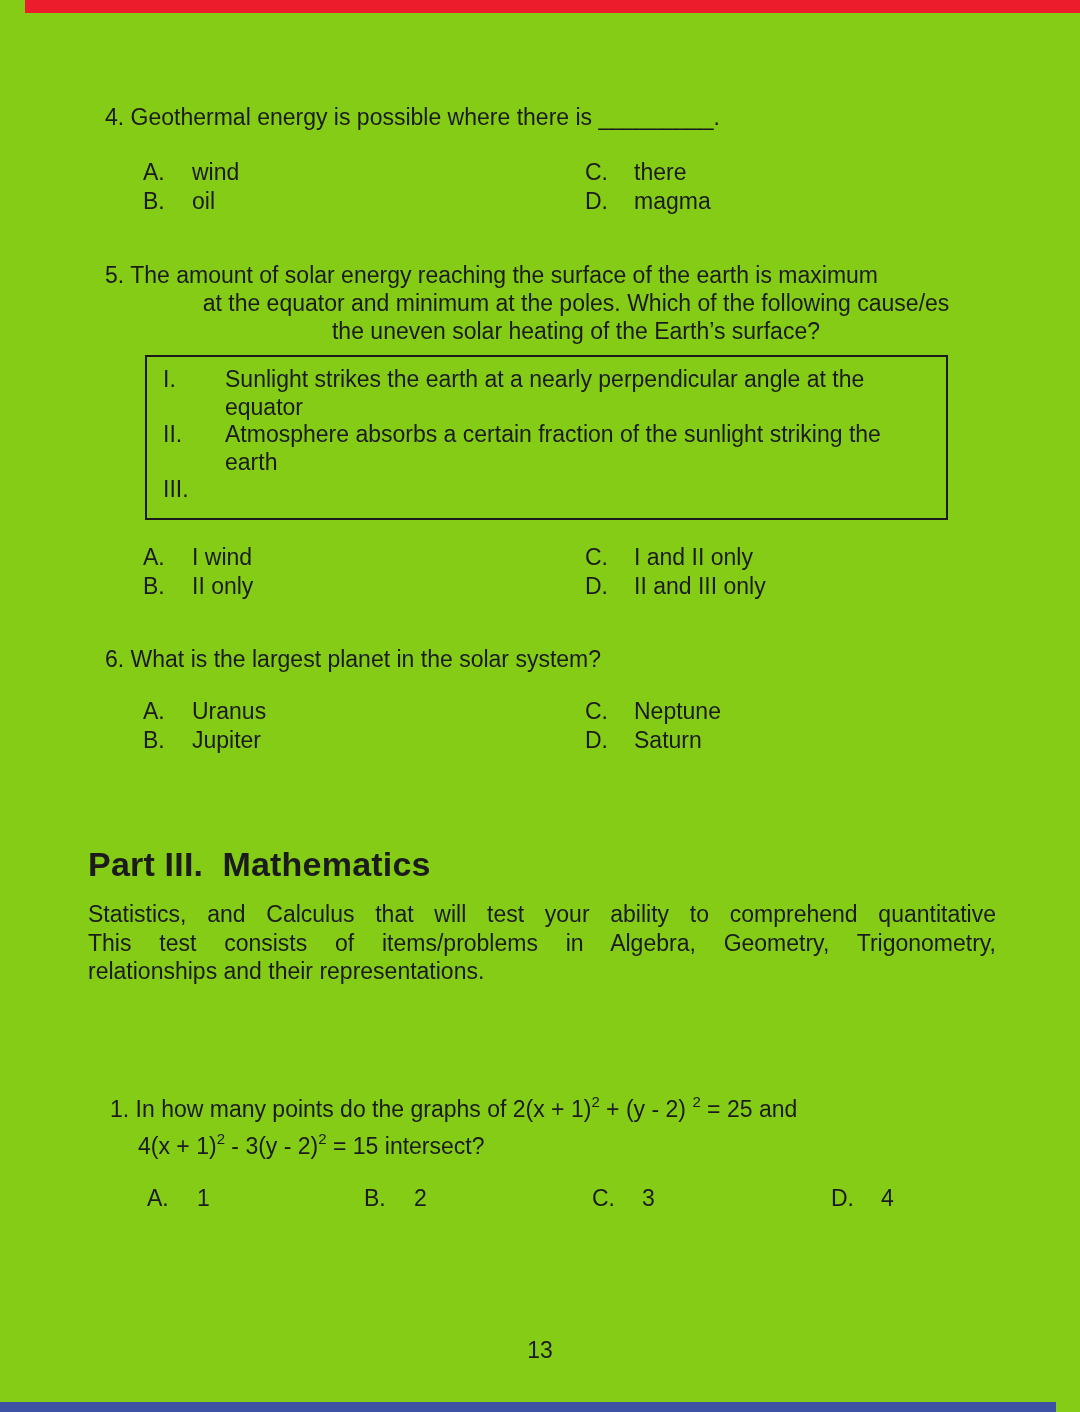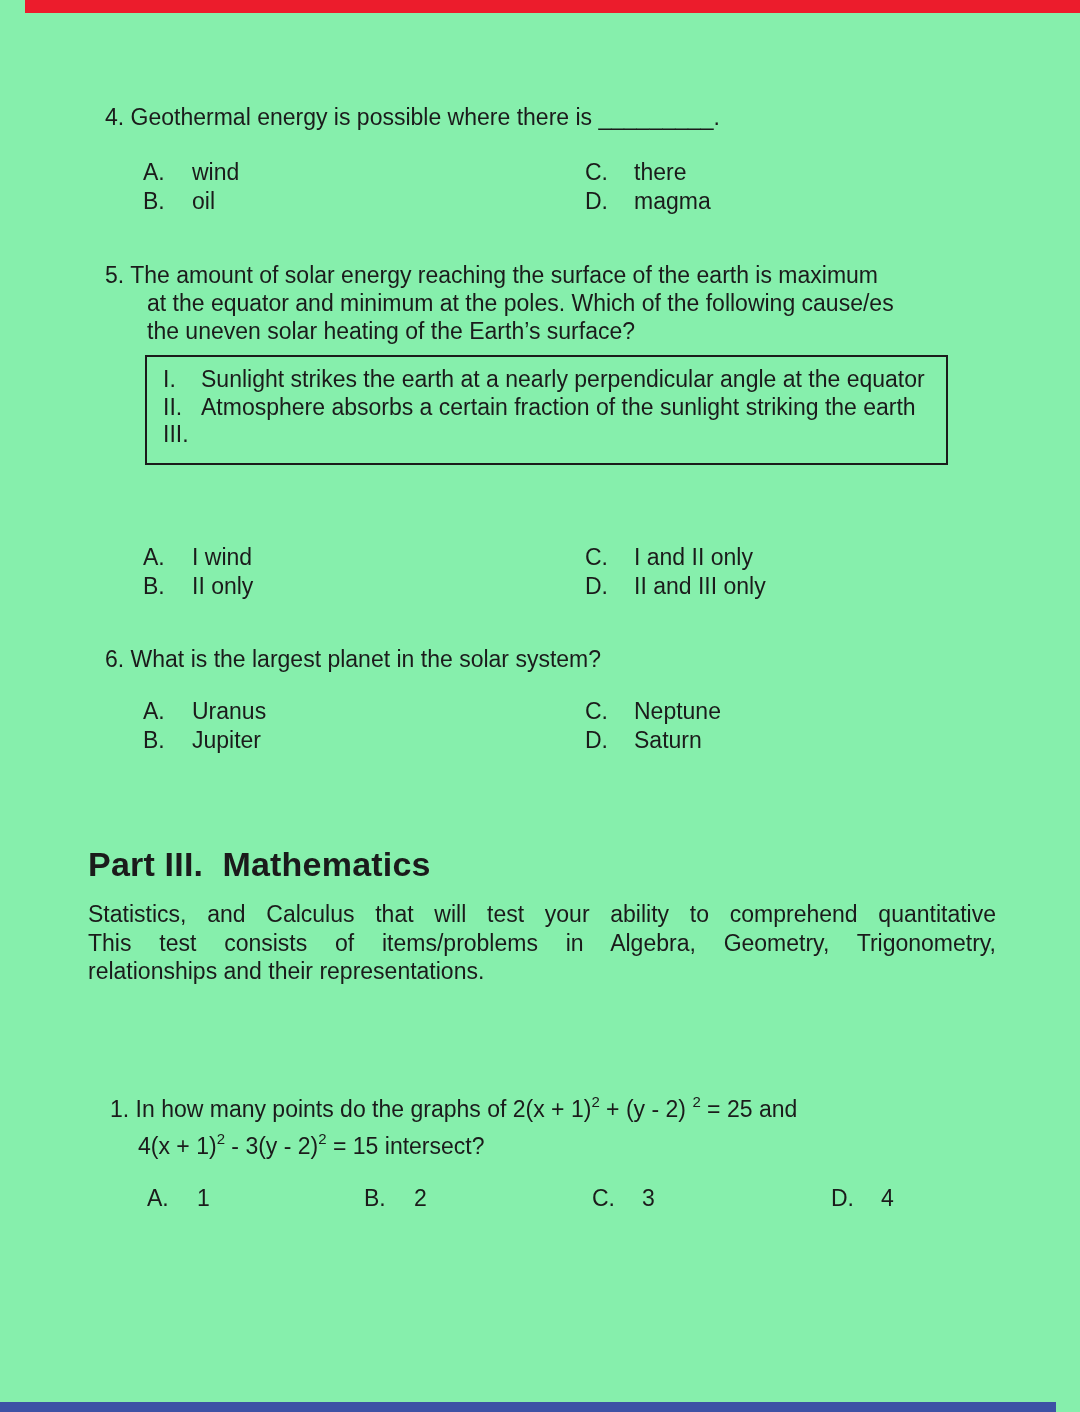--- a/index.html
+++ b/index.html
@@ -1,53 +1,53 @@
 <!DOCTYPE html>
 <html><head>
 <meta charset="utf-8">
 <style>
   html,body{margin:0;padding:0;background:#ffffff;}
   .page{
     position:relative;
     width:1080px;height:1412px;
-    background:#86efac;
+    background:#84cc16;
     font-family:"Liberation Sans","DejaVu Sans",sans-serif;
     font-size:23px;
     color:#1b1b1b;
     overflow:hidden;
   }
   .abs{position:absolute;}
   .pre{white-space:pre-wrap;}
 
   
   .top-bar{left:25px;top:0;width:1055px;height:13px;}
   .bottom-bar{left:0;top:1402px;width:1056px;height:10px;}
 
   
   .qline{white-space:pre-wrap;line-height:28px;}
-  .q-cont{margin-left:42px;}
+  .q-cont{margin-left:42px;text-align:center;}
 
   
   .opts{line-height:29px;}
   .opt-row{display:flex;}
   .opt-cell{display:flex;width:442px;}
   .opt-letter{flex:0 0 49px;}
 
   
   .roman-box{
     left:145px;top:355px;
     width:803px;
     border:2px solid #1b1b1b;
     padding:9px 10px 14px 16px;
     box-sizing:border-box;
     line-height:27.5px;
   }
   .roman-item{display:flex;}
   .rn{flex:0 0 38px;}
-  .rt{max-width:745px;}
+  .rt{max-width:745px;margin-left:24px;}
 
   
   .part-heading{
     font-weight:bold;
     font-size:34px;
     white-space:pre-wrap;
     letter-spacing:0.2px;
   }
   .intro p{
     margin:0;width:908px;line-height:28.5px;
@@ -201,16 +201,17 @@
     <span class="cell c3">
       <span class="opt-letter">C.</span>
       <span>3</span>
     </span>
     <span class="cell c4">
       <span class="opt-letter">D.</span>
       <span>4</span>
     </span>
   </div>
 
+  <div class="abs page-num">13</div>
 
   <div class="abs bottom-bar" style="background:#3d52a5"></div>
 
 </div>
 
 </body></html>

